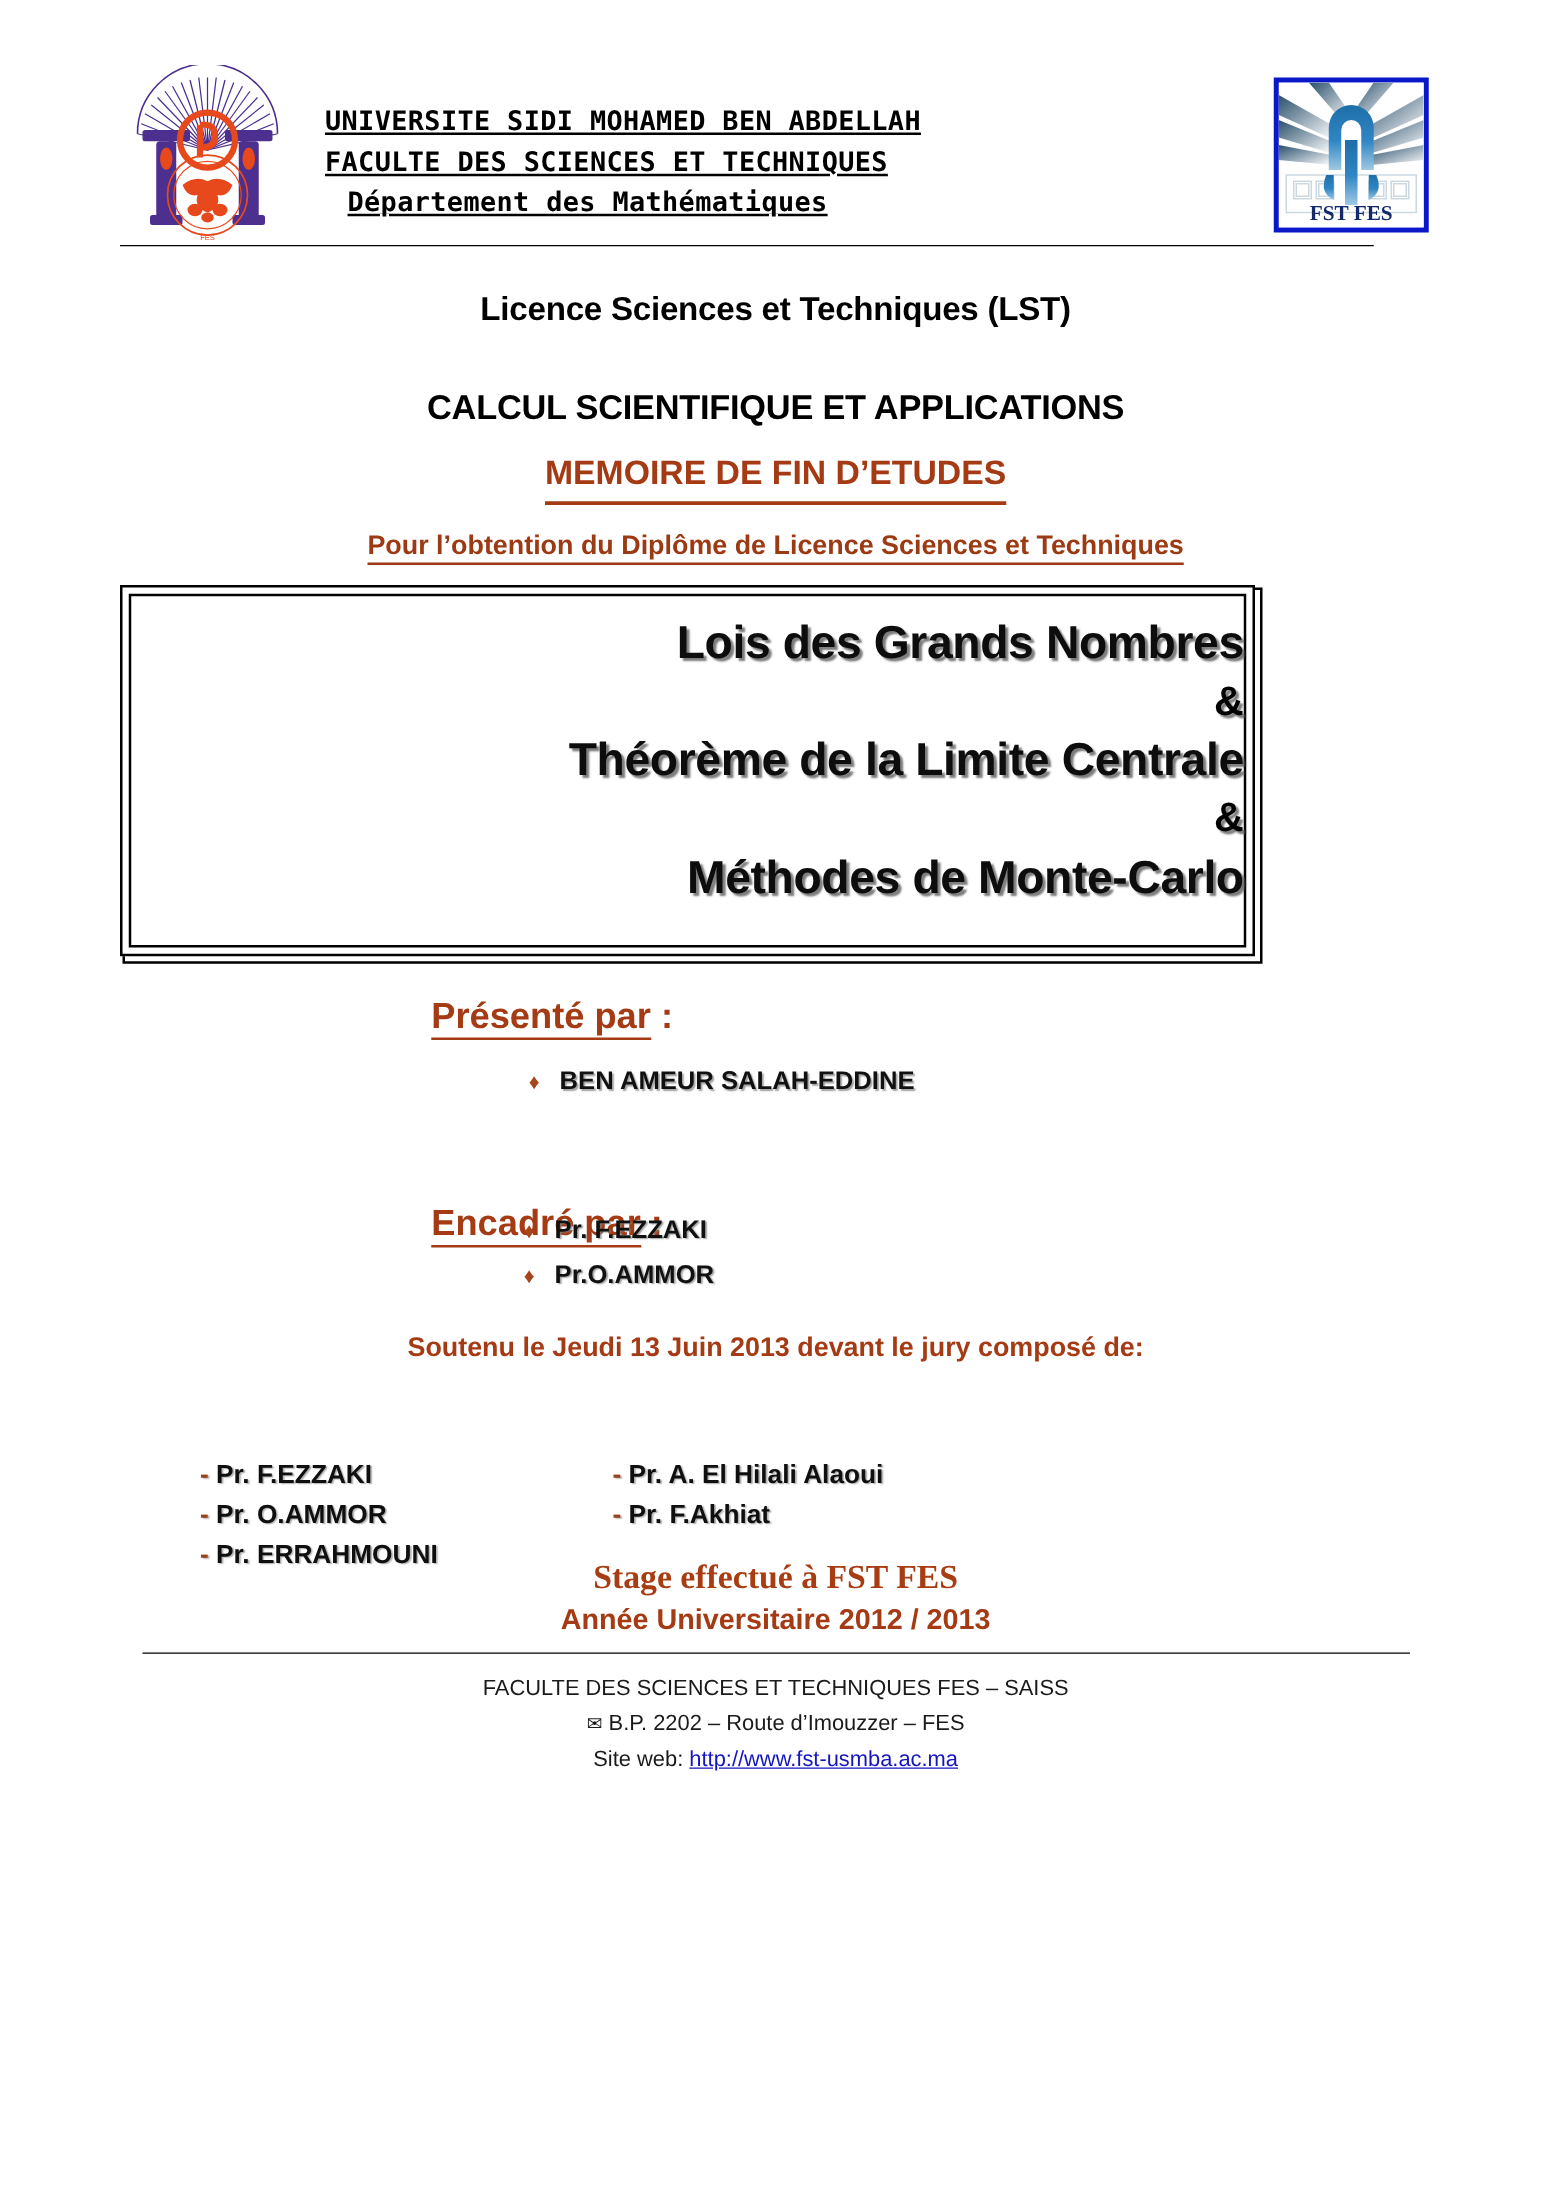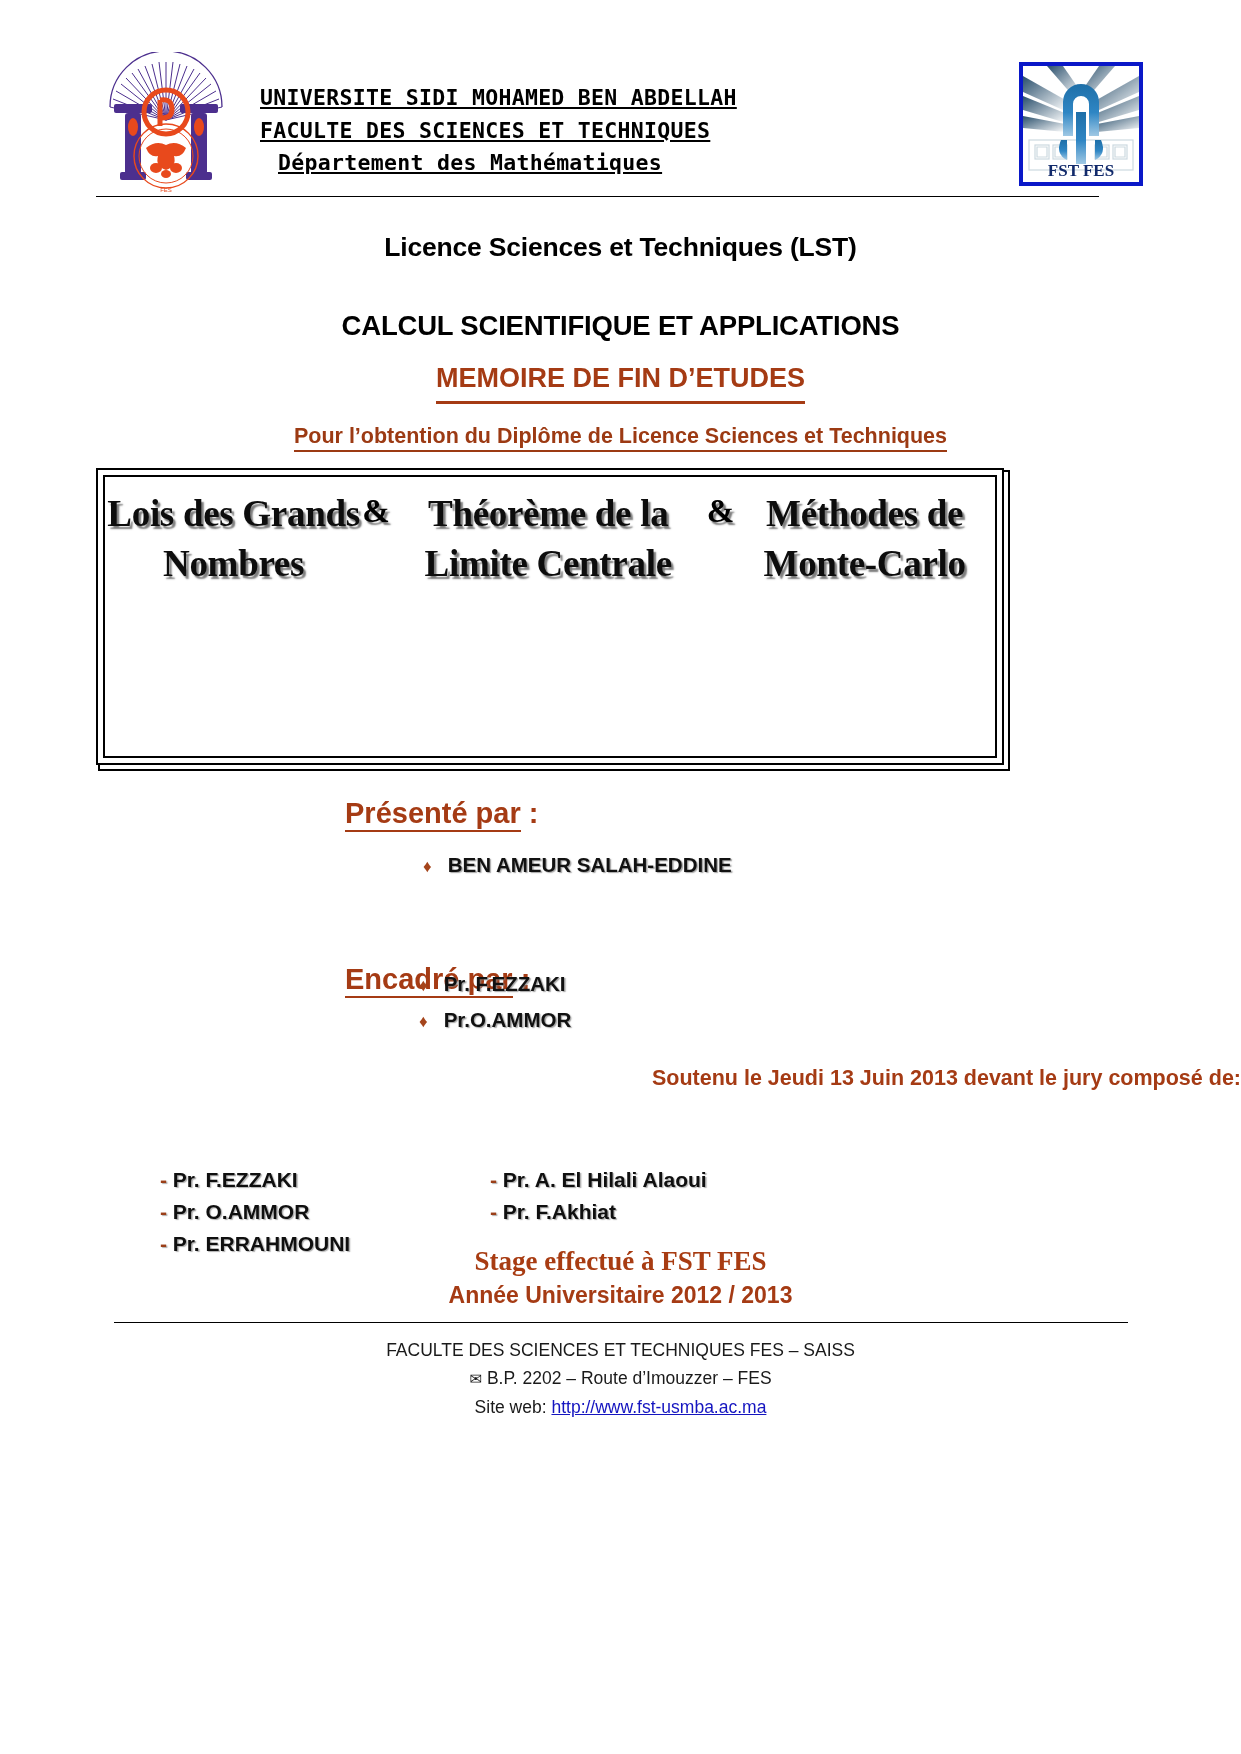--- a/index.html
+++ b/index.html
@@ -128,24 +128,24 @@
     border: 2.2px solid #000;
     background: #fff;
     box-shadow: 4px 4px 0 0 #ffffff, 4px 4px 0 2px #000000;
   }
   .title-box-inner {
     position: absolute;
     inset: 5px;
     border: 2.2px solid #000;
     box-sizing: border-box;
     display: flex;
-    align-items: flex-start;
+    flex-direction: column;
+    align-items: flex-end;
     justify-content: flex-start;
     padding-top: 12px;
-    font-family: Liberation Serif, serif;
   }
   .title-line {
     font-size: 37px;
     font-weight: bold;
     color: #0d0d0d;
     line-height: 1.34;
     text-align: center;
     text-shadow: 2.5px 2.5px 1.6px rgba(80,80,80,0.75);
     letter-spacing: -0.3px;
   }
@@ -190,21 +190,21 @@
   #stud-1 { top: 853px; left: 423px; }
   #sup-1  { top: 972px; left: 419px; }
   #sup-2  { top: 1008px; left: 419px; }
 
   
   .soutenu {
     position: absolute;
     top: 1066px;
     left: 0;
     width: 100%;
-    text-align: right;
+    text-align: center;
     font-size: 21.5px;
     font-weight: bold;
     color: #a53b14;
   }
   .jury-grid {
     position: absolute;
     top: 1124px;
     left: 160px;
     width: 700px;
   }

